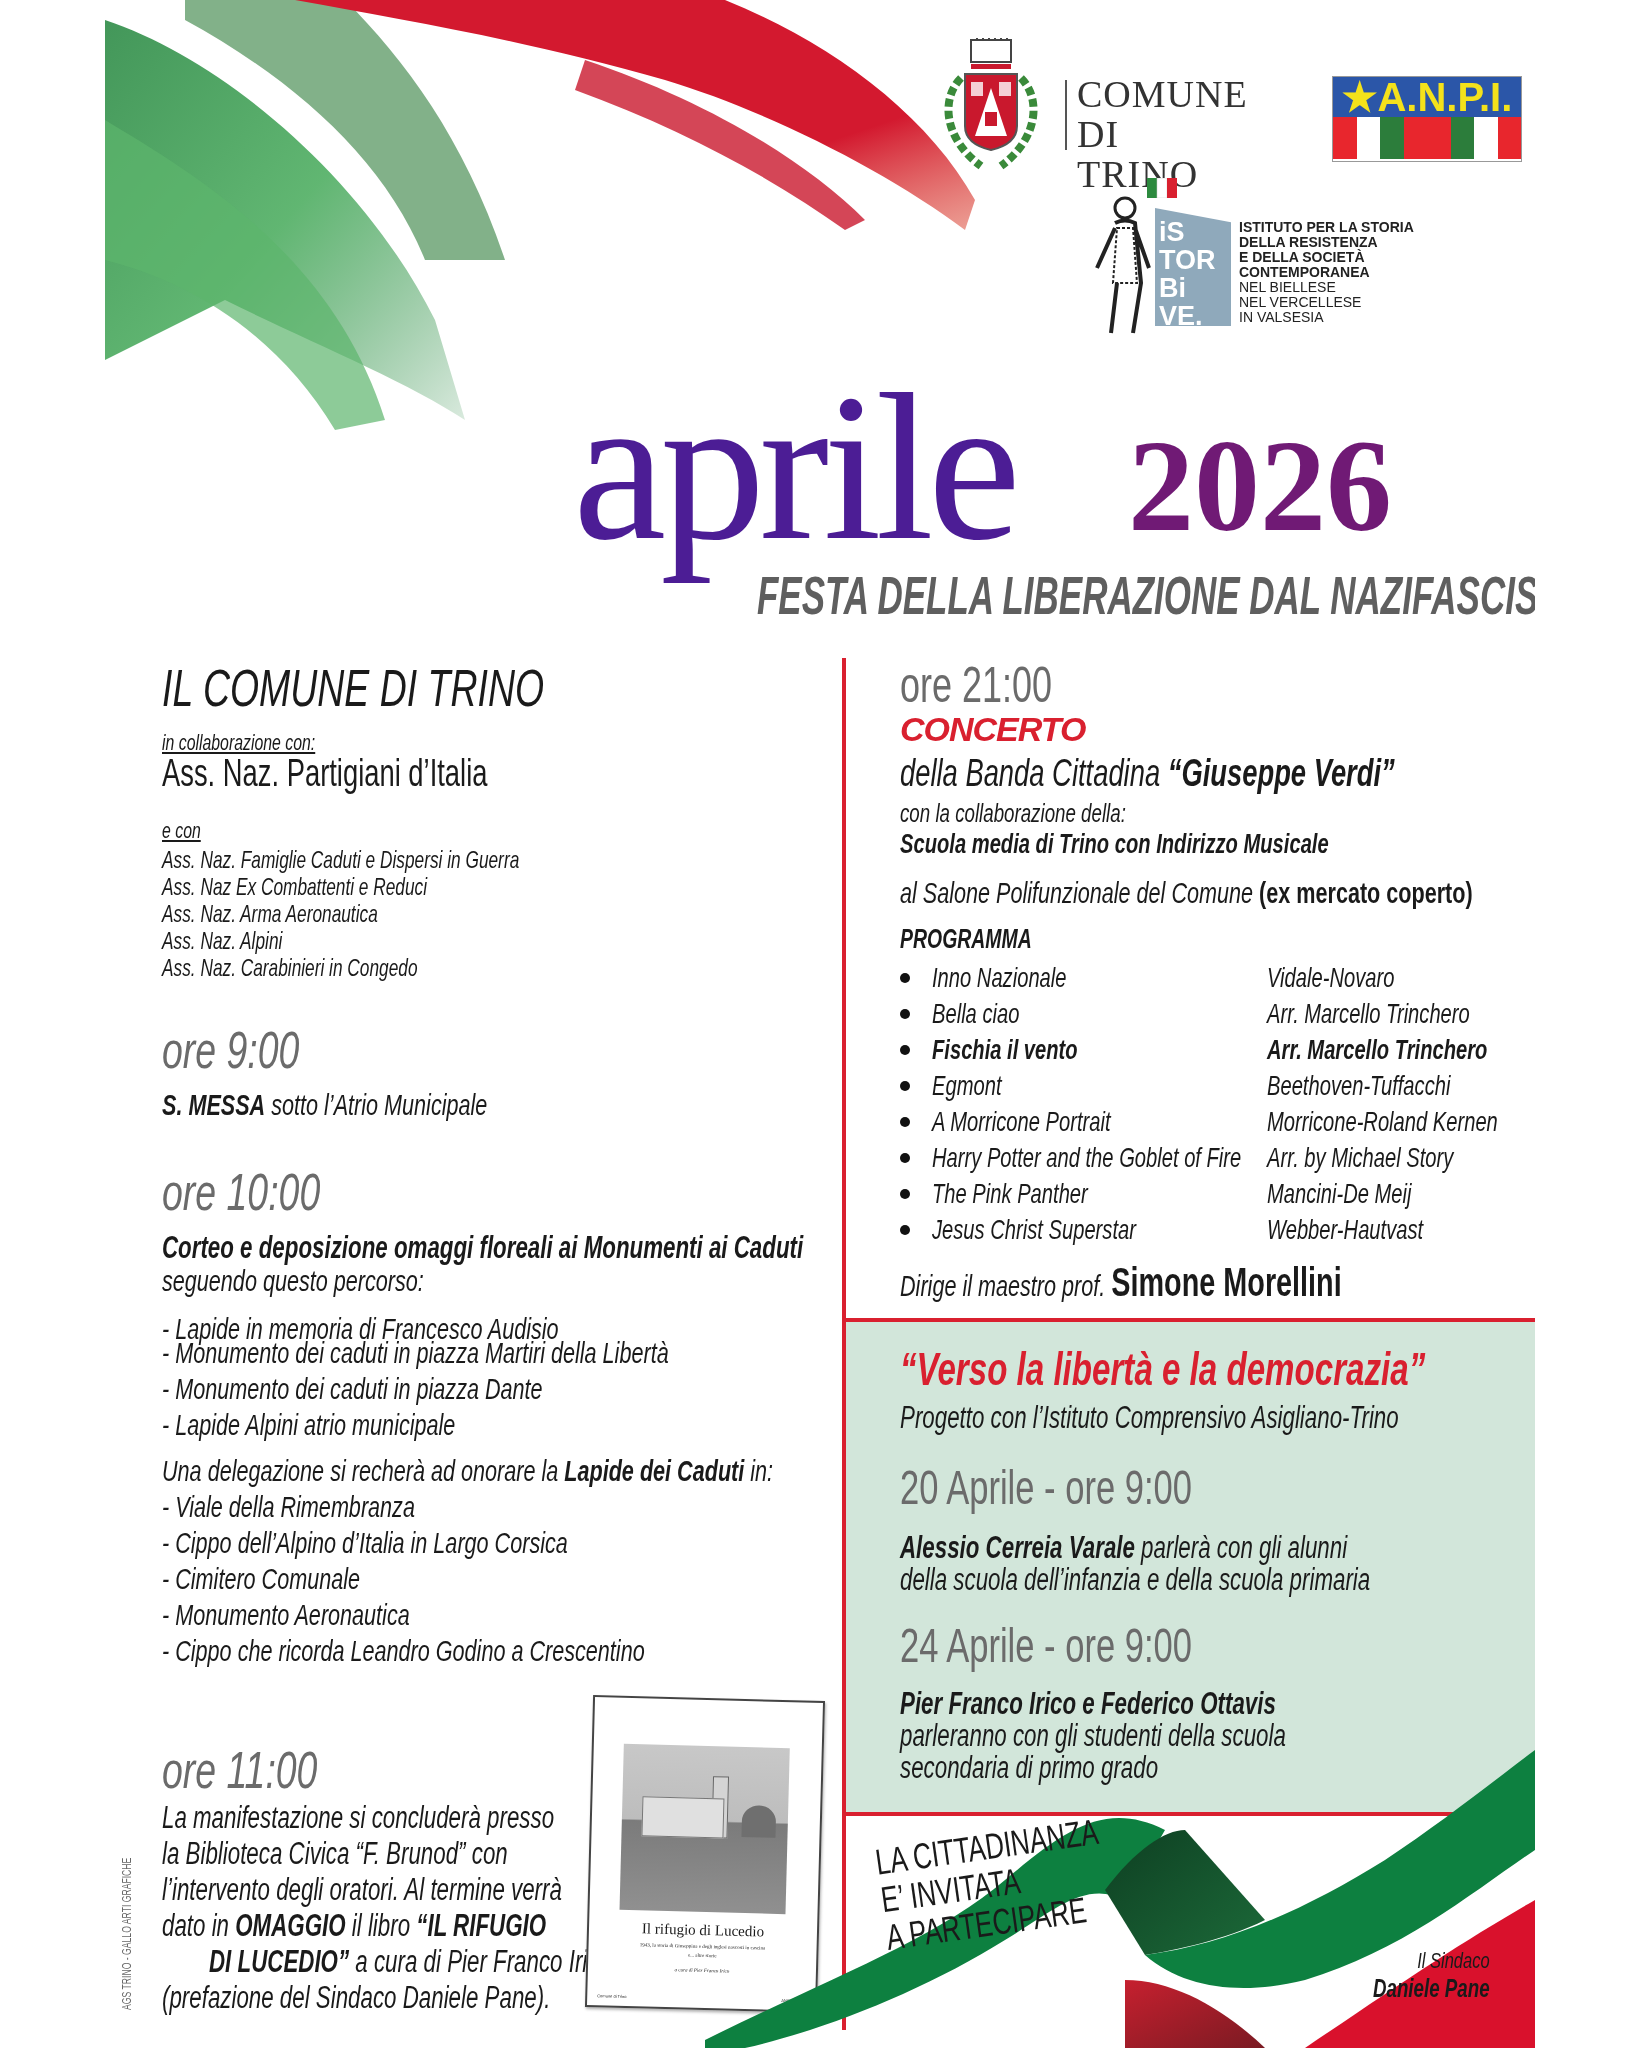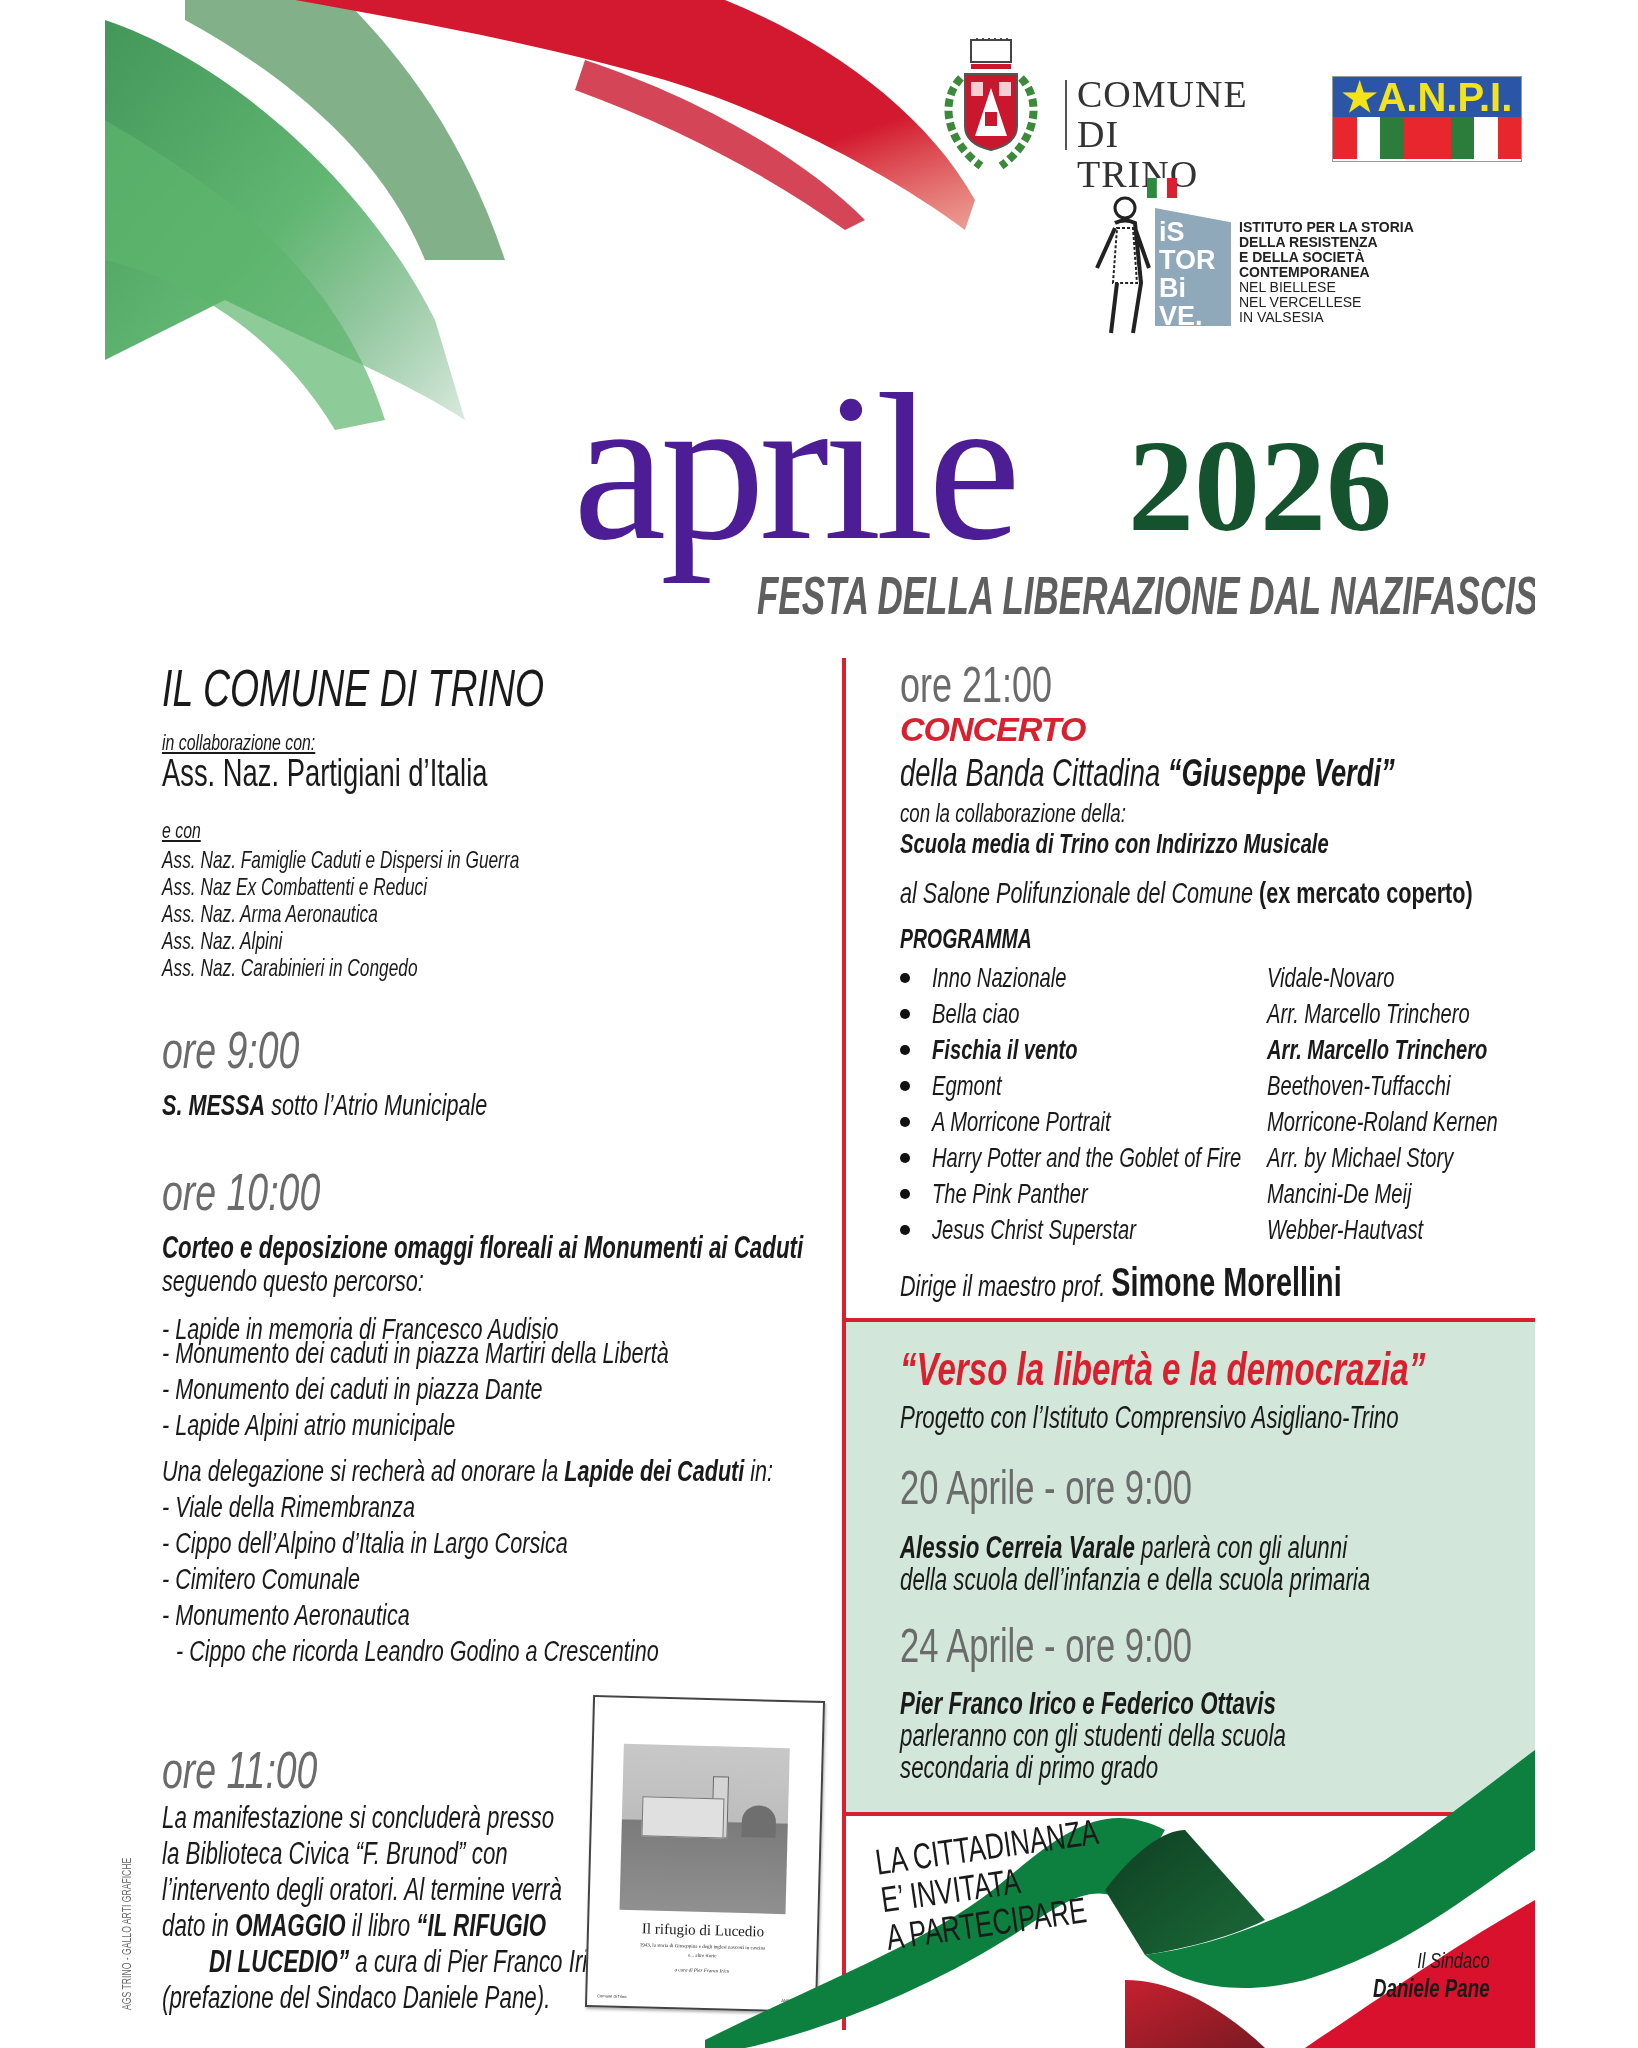--- a/index.html
+++ b/index.html
@@ -42,21 +42,21 @@
     <path d="M0,20 C120,60 260,180 330,320 L360,420 C300,380 200,340 120,300 L0,360 Z" fill="url(#gbrush)" opacity="0.9"></path>
     <path d="M0,120 C100,180 230,260 280,420 L230,430 C170,330 80,280 0,260 Z" fill="#5cb56c" opacity="0.7"></path>
     <path d="M80,0 L240,0 C300,60 360,140 400,260 L320,260 C280,160 190,80 80,20 Z" fill="#2f7d3a" opacity="0.6"></path>
     <path d="M190,0 L620,0 C720,40 820,110 870,200 L860,230 C780,170 660,110 560,80 C420,40 300,20 190,0 Z" fill="url(#rbrush)"></path>
     <path d="M480,60 C600,100 700,160 760,220 L740,230 C670,180 580,130 470,90 Z" fill="#c9182d" opacity="0.8"></path>
   </svg>
 
 
   <div class="abs serif" style="left:468px;top:362px;font-size:210px;line-height:1;color:#4c1d95;letter-spacing:-6px;">aprile</div>
 
-  <div class="abs serif b" style="left:1023px;top:420px;font-size:132px;line-height:1;color:#14532d;">2026</div>
+  <div class="abs serif b" style="left:1023px;top:420px;font-size:132px;line-height:1;color:#701a75;">2026</div>
 
   <div class="abs" style="left:652px;top:565px;">
     <span class="sq2 b i" style="font-size:53px;color:#5f5f5f;letter-spacing:0px;">FESTA DELLA LIBERAZIONE DAL NAZIFASCISMO</span>
   </div>
 
   <div class="abs" style="left:1227px;top:76px;width:188px;height:84px;border:1px solid #999;">
     <div style="height:40px;background:#2b56a8;color:#f4e21b;font-size:40px;line-height:40px;font-weight:bold;text-align:center;">
       <span>★</span><span>A.N.P.I.</span>
     </div>
     <div style="height:42px;display:flex;">
@@ -144,21 +144,21 @@
     <div class="line" style="top:722px;"><span class="sq i" style="font-size:30px;">- Monumento dei caduti in piazza Dante</span></div>
     <div class="line" style="top:758px;"><span class="sq i" style="font-size:30px;">- Lapide Alpini atrio municipale</span></div>
 
     <div class="line" style="top:804px;">
       <span class="sq i" style="font-size:30px;"><span>Una delegazione si recherà ad onorare la </span><b>Lapide dei Caduti</b><span> in:</span></span>
     </div>
     <div class="line" style="top:840px;"><span class="sq i" style="font-size:30px;">- Viale della Rimembranza</span></div>
     <div class="line" style="top:876px;"><span class="sq i" style="font-size:30px;">- Cippo dell’Alpino d’Italia in Largo Corsica</span></div>
     <div class="line" style="top:912px;"><span class="sq i" style="font-size:30px;">- Cimitero Comunale</span></div>
     <div class="line" style="top:948px;"><span class="sq i" style="font-size:30px;">- Monumento Aeronautica</span></div>
-    <div class="line" style="top:984px;margin-left:14px;"><span class="sq i" style="font-size:30px;">- Cippo che ricorda Leandro Godino a Crescentino</span></div>
+    <div class="line" style="top:984px;"><span class="sq i" style="font-size:30px;">- Cippo che ricorda Leandro Godino a Crescentino</span></div>
 
     <div class="line" style="top:1090px;"><span class="sq i gray" style="font-size:52px;">ore 11:00</span></div>
     <div class="line" style="top:1150px;"><span class="sq i" style="font-size:31px;">La manifestazione si concluderà presso</span></div>
     <div class="line" style="top:1186px;"><span class="sq i" style="font-size:31px;">la Biblioteca Civica “F. Brunod” con</span></div>
     <div class="line" style="top:1222px;"><span class="sq i" style="font-size:31px;">l’intervento degli oratori. Al termine verrà</span></div>
     <div class="line" style="top:1258px;">
       <span class="sq i" style="font-size:31px;"><span>dato in </span><b>OMAGGIO</b><span> il libro </span><b>“IL RIFUGIO</b></span>
     </div>
     <div class="line" style="top:1294px;margin-left:47px;">
       <span class="sq i" style="font-size:31px;"><b>DI LUCEDIO”</b><span> a cura di Pier Franco Irico</span></span>

